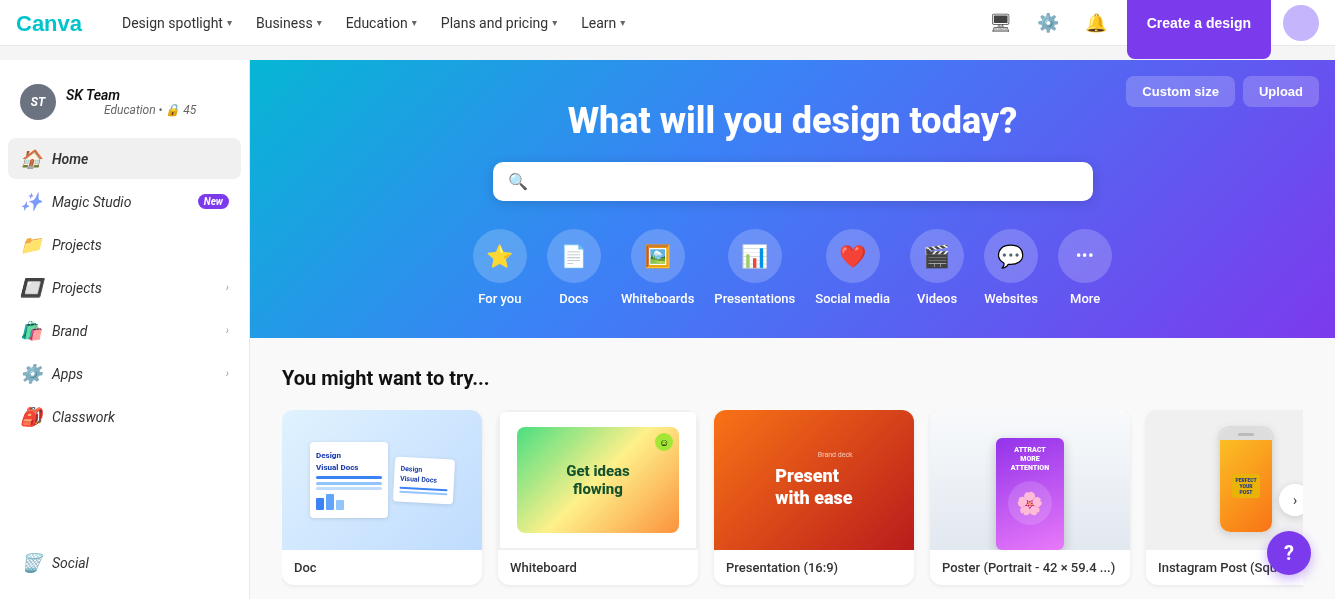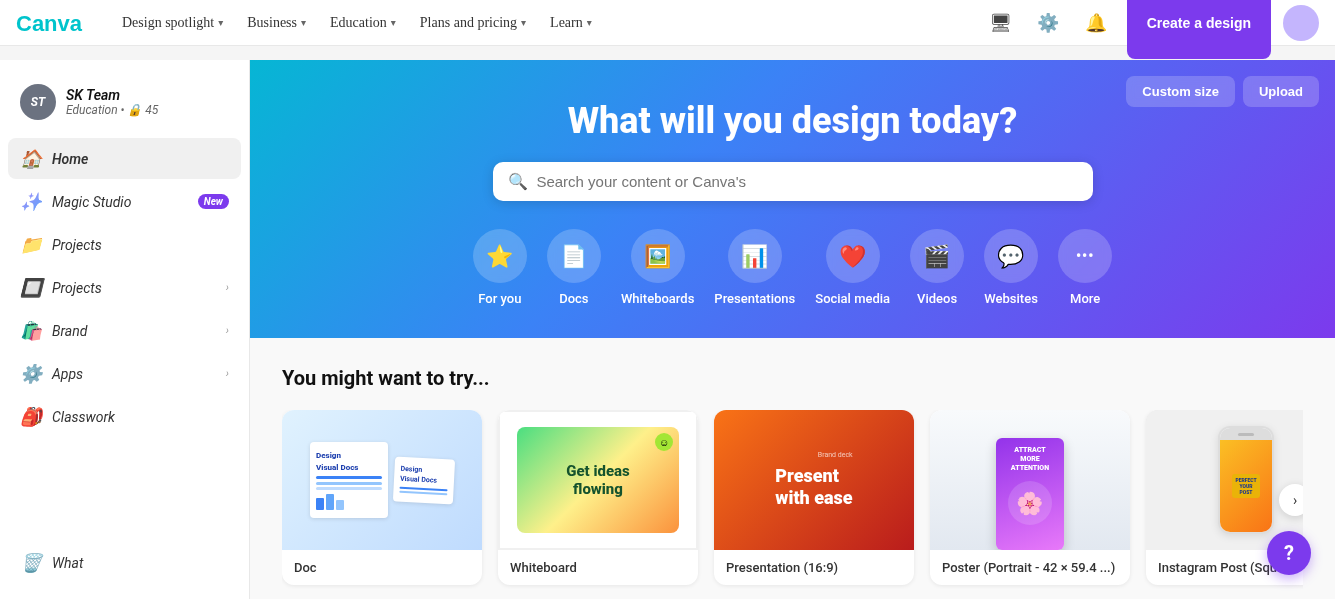--- a/index.html
+++ b/index.html
@@ -6,21 +6,21 @@
     body { font-family: -apple-system, BlinkMacSystemFont, 'Segoe UI', Roboto, sans-serif; background: #f5f5f5; overflow: hidden; }
 
     
     .topnav {
       display: flex; align-items: center; height: 46px;
       background: #fff; padding: 0 16px; gap: 24px;
       border-bottom: 1px solid #e8e8e8; position: fixed; top: 0; left: 0; right: 0; z-index: 100;
     }
     .topnav-logo { display: flex; align-items: center; cursor: pointer; }
     .topnav-logo svg { width: 72px; height: 28px; }
-    .topnav-nav { display: flex; gap: 4px; align-items: flex-start; font-family: Liberation Serif, serif; }
+    .topnav-nav { display: flex; gap: 4px; align-items: flex-start; }
     .topnav-nav-item {
       display: flex; align-items: center; gap: 4px;
       padding: 6px 10px; border-radius: 6px; cursor: pointer;
       font-size: 14px; color: #333; white-space: nowrap;
     }
     .topnav-nav-item .chevron { font-size: 10px; color: #666; }
     .topnav-right { display: flex; align-items: center; gap: 12px; margin-left: auto; }
     .topnav-icon-btn {
       width: 36px; height: 36px; display: flex; align-items: center; justify-content: center;
       border-radius: 50%; cursor: pointer; color: #444; font-size: 18px;
@@ -49,21 +49,21 @@
       display: flex; align-items: center; gap: 10px;
       padding: 8px 12px; margin-bottom: 8px;
     }
     .sidebar-user-avatar {
       width: 36px; height: 36px; border-radius: 50%;
       background: #6b7280; color: #fff; display: flex; align-items: center; justify-content: center;
       font-size: 12px; font-weight: 700;
     }
     .sidebar-user-info { display: flex; flex-direction: column; }
     .sidebar-user-name { font-size: 14px; font-weight: 600; color: #111; }
-    .sidebar-user-meta { font-size: 12px; color: #666; display: flex; align-items: center; gap: 4px; }
+    .sidebar-user-meta { font-size: 12px; color: #666; display: flex; align-items: center; gap: 4px; margin-left: 38px; }
     .sidebar-item {
       display: flex; align-items: center; gap: 10px;
       padding: 10px 12px; border-radius: 8px; cursor: pointer;
       font-size: 14px; color: #333; position: relative;
     }
     .sidebar-item.active { background: #f0f0f0; font-weight: 600; }
     .sidebar-item-icon { font-size: 18px; color: #555; width: 22px; text-align: center; }
     .sidebar-item-label { flex: 1; }
     .sidebar-item-chevron { font-size: 11px; color: #999; }
     .sidebar-badge {
@@ -256,35 +256,34 @@
 
     <div class="sidebar-item">
       <span class="sidebar-item-icon">🎒</span>
       <span class="sidebar-item-label">Classwork</span>
     </div>
 
     <div class="sidebar-spacer"></div>
 
     <div class="sidebar-item">
       <span class="sidebar-item-icon">🗑️</span>
-      <span class="sidebar-item-label">What</span>
+      <span class="sidebar-item-label">Social</span>
     </div>
   </aside>
 
   <main class="main">
 
     <div class="hero">
       <div class="hero-actions">
         <button class="hero-action-btn">Custom size</button>
         <button class="hero-action-btn">Upload</button>
       </div>
       <h1 class="hero-title">What will you design today?</h1>
       <div class="hero-search">
         <span class="hero-search-icon">🔍</span>
-        <input type="text" placeholder="Search your content or Canva's" style="">
       </div>
       <div class="hero-categories">
         <div class="hero-cat">
           <div class="hero-cat-icon">⭐</div>
           <span class="hero-cat-label">For you</span>
         </div>
         <div class="hero-cat">
           <div class="hero-cat-icon">📄</div>
           <span class="hero-cat-label">Docs</span>
         </div>

